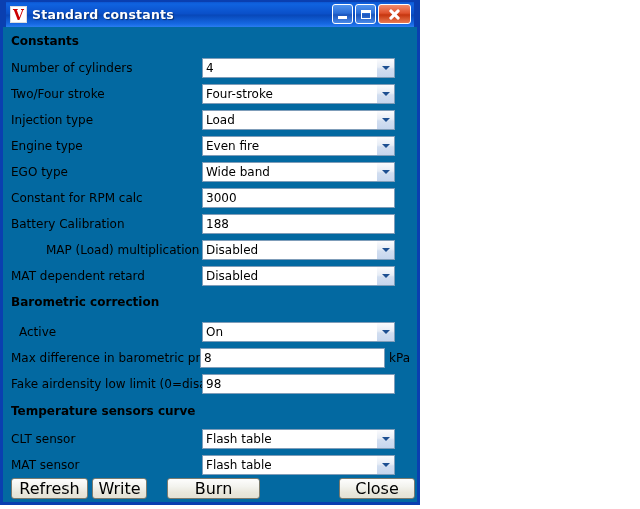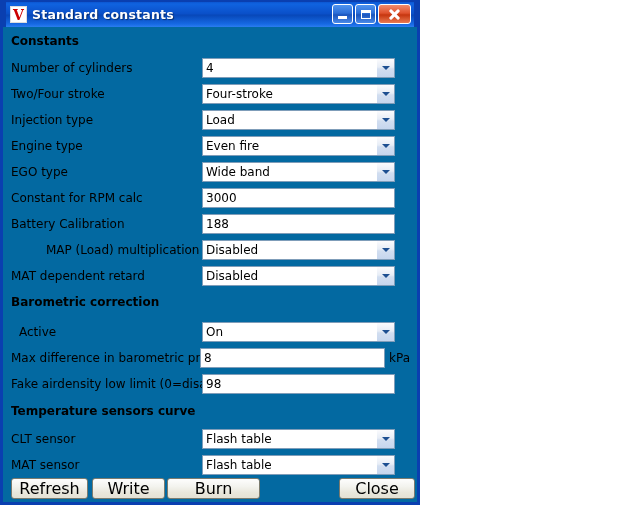--- a/index.html
+++ b/index.html
@@ -377,19 +377,19 @@
 
       <div class="row-label" style="left:8px; top:431px;">MAT sensor</div>
       <div class="combo" style="left:199px; top:428px; width:193px;">
         <div class="value">Flash table</div>
         <div class="arrow-btn">
             <div class="chev"></div>
           </div>
       </div>
 
       <div class="btn" style="left:8px; top:451px; width:77px;">Refresh</div>
-      <div class="btn" style="left:89px; top:451px; width:73px;">Write</div>
+      <div class="btn" style="left:89px; top:451px; width:55px;">Write</div>
       <div class="btn" style="left:164px; top:451px; width:93px;">Burn</div>
       <div class="btn" style="left:336px; top:451px; width:76px;">Close</div>
 
     </div>
   </div>
 </div>
 
 </body></html>

